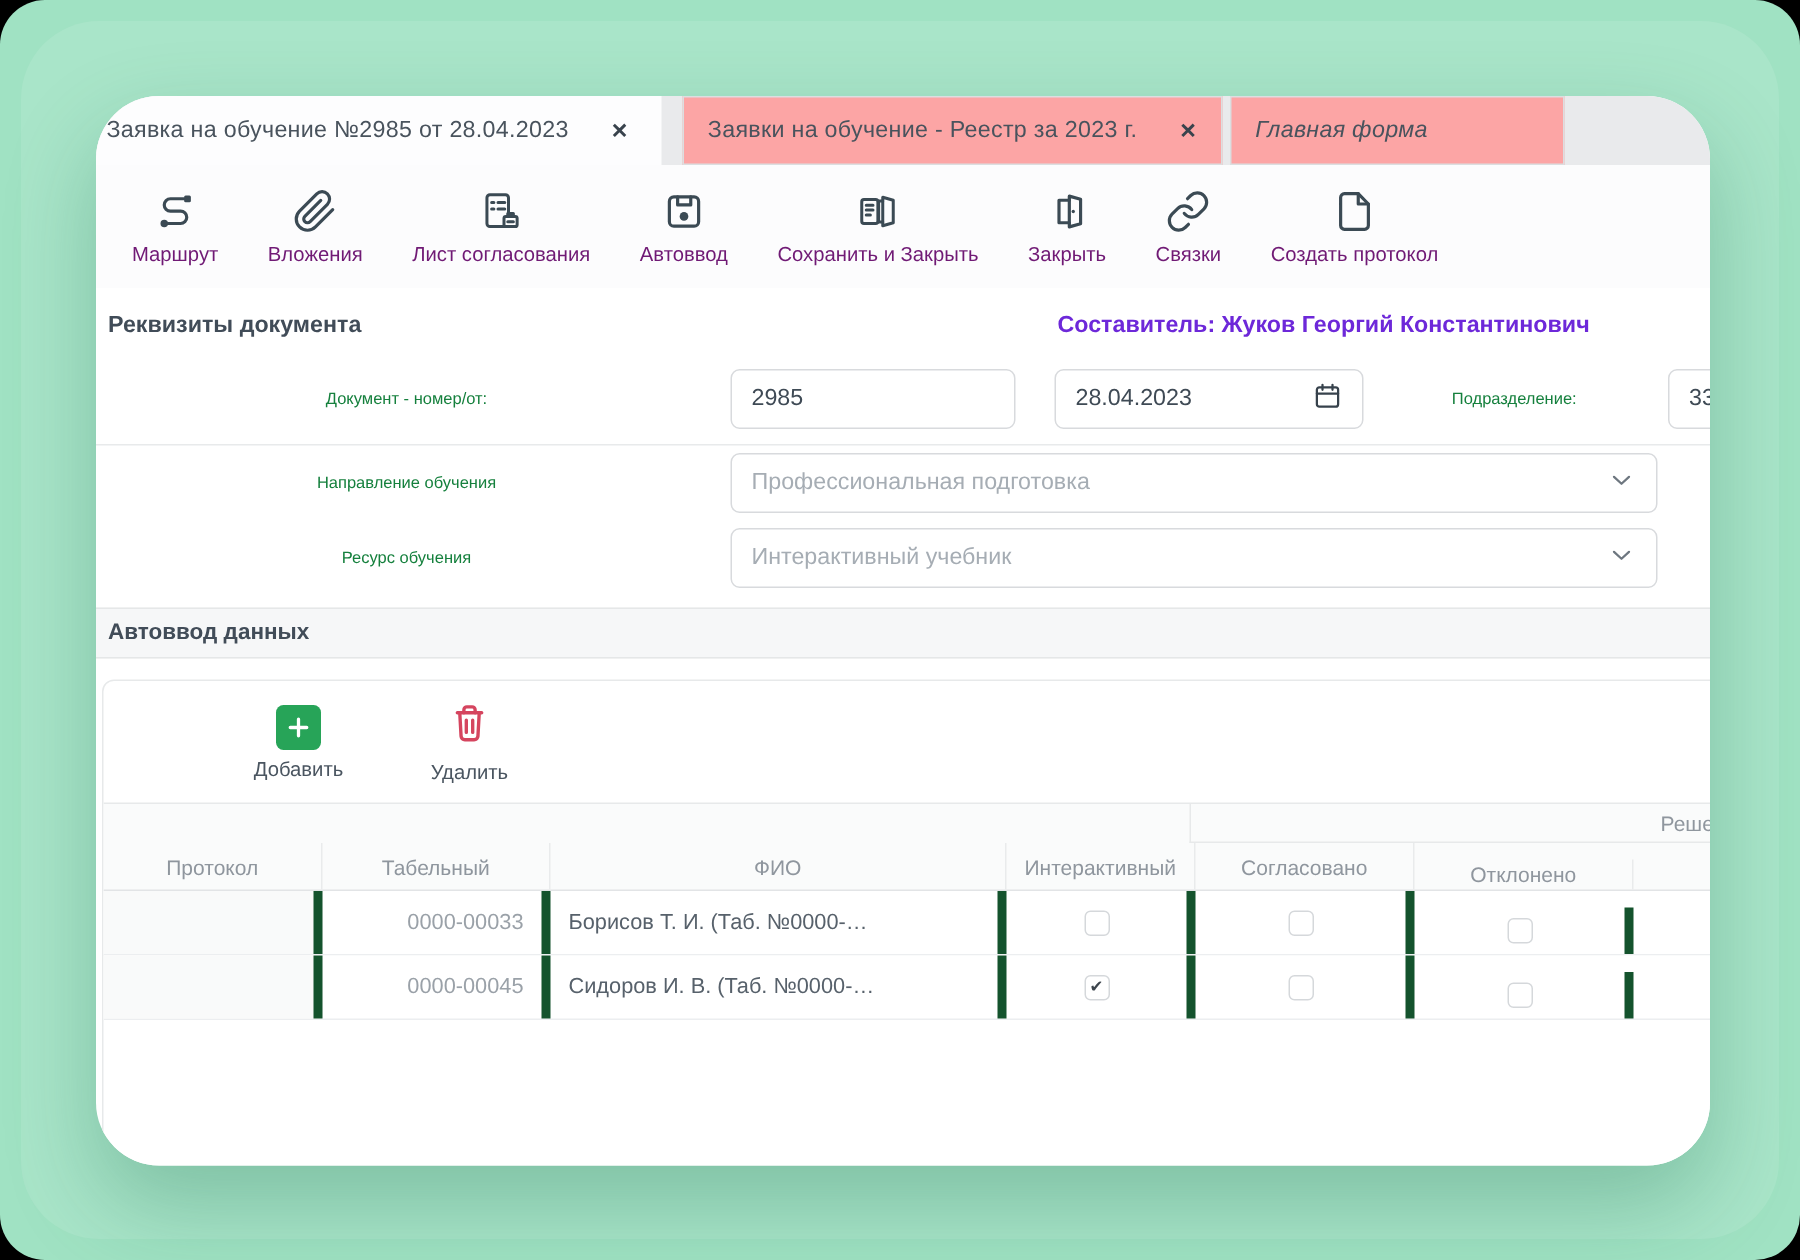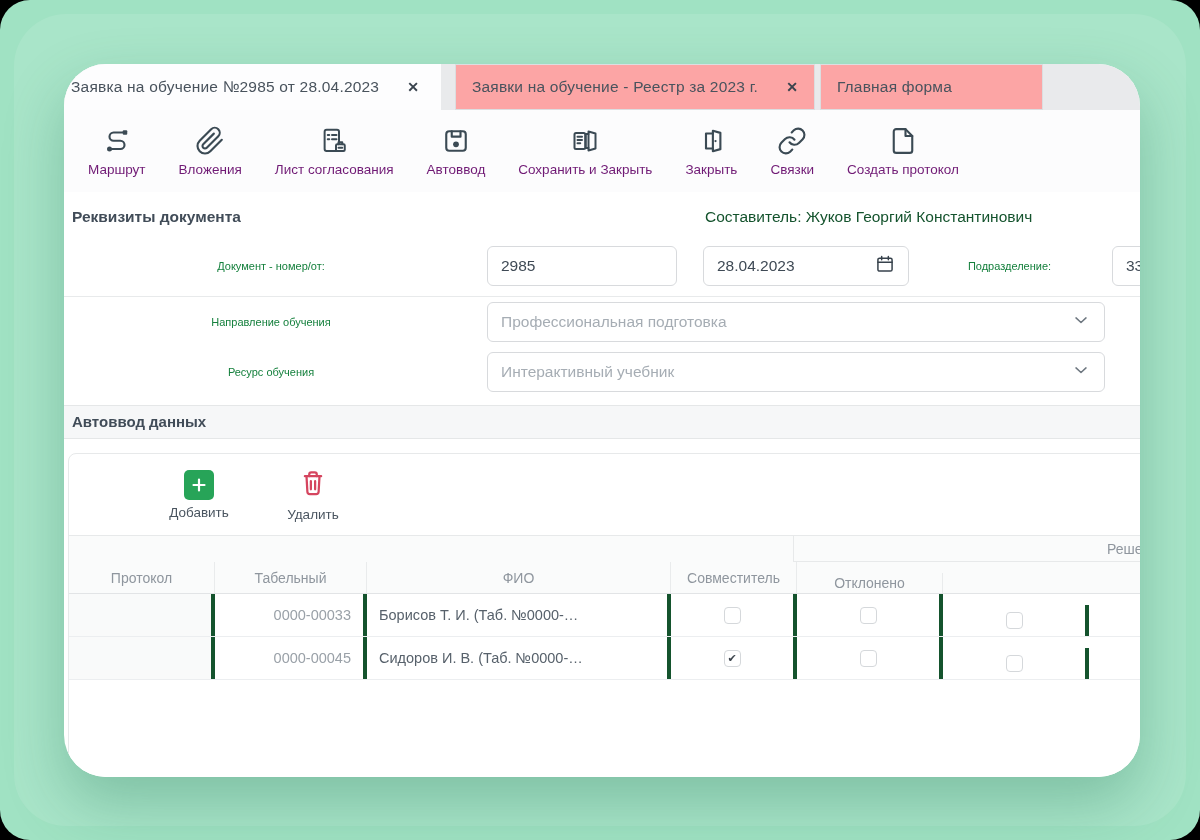--- a/index.html
+++ b/index.html
@@ -21,34 +21,34 @@
   
   .tabbar { height:46px; background:#e9eaec; display:flex; align-items:stretch; overflow:hidden; }
   .tab { display:flex; align-items:center; gap:28px; padding:0 16px;
     font-size:15.5px; color:#49535d; white-space:nowrap; box-sizing:border-box; cursor:pointer; }
   .tab .tab-label { letter-spacing:.2px; }
   .tab-close { font-size:14px; font-weight:bold; color:#39434d; cursor:pointer; }
   .tab.active { background:#fdfdfe; padding-right:22px; }
   .tab.active .tab-label { margin-left:-9px; }
   .tab.inactive { background:#fca5a5; border:1px solid #dcdee0; }
   .tab.t2 { margin-left:14px; }
-  .tab.t3 { margin-left:5px; padding-right:90px; }
+  .tab.t3 { margin-left:5px; padding-right:90px;font-style:italic; }
 
   
   .toolbar { height:82px; background:#fcfcfd; display:flex; align-items:center;
     padding-left:24px; gap:33px; }
   .titem { display:flex; flex-direction:column; align-items:center; gap:6px; cursor:pointer; }
   .titem svg { display:block; }
   .tlabel { font-size:13.5px; color:#701a75; white-space:nowrap; }
 
   
   .form-area { position:relative; height:257px; background:#fff; }
   .sec-title { position:absolute; left:8px; top:16px; font-size:15.5px; font-weight:bold; color:#414c58; }
-  .author { position:absolute; left:641px; top:16px; font-size:15.5px; font-weight:normal;
-    color:#14532d; white-space:nowrap; }
+  .author { position:absolute; left:641px; top:16px; font-size:15.5px; font-weight:bold;
+    color:#6d28d9; white-space:nowrap; }
   .frow { position:absolute; left:0; right:0; height:40px; }
   .r-doc { top:54px; } .r-dir { top:110px; } .r-res { top:160px; }
   .flabel { position:absolute; left:0; width:414px; text-align:center; font-size:11px;
     color:#15803d; line-height:40px; white-space:nowrap; }
   .flabel.dept { left:850px; width:191px; }
   .field { position:absolute; height:40px; box-sizing:border-box; border:1px solid #d8dadd;
     border-radius:6px; background:#fff; font-size:15.5px; color:#3f4a55;
     display:flex; align-items:center; padding:0 13px; }
   .inp-num  { left:423px; width:190px; }
   .inp-date { left:639px; width:206px; justify-content:space-between; }
@@ -72,21 +72,21 @@
   
   .grid { width:1410px; border-top:1px solid #e7e9ea; }
   .grow-a { display:flex; height:26px; background:#fafbfb; }
   .ga-spacer { width:724px; }
   .ga-group { flex:1; border-left:1px solid #e7e9ea; border-bottom:1px solid #e7e9ea;
     display:flex; align-items:center; justify-content:center; font-size:14px; color:#8f969e; }
   .grow-h { display:flex; height:31px; background:#fafbfb; border-bottom:1px solid #e2e4e6; }
   .hcell { box-sizing:border-box; border-right:1px solid #e9ebec; display:flex; align-items:center;
     justify-content:center; font-size:14px; color:#8f969e; white-space:nowrap; overflow:hidden; }
   .grow { display:flex; height:42px; border-bottom:1px solid #eceef0; background:#fff; cursor:pointer; }
-  .bcell { box-sizing:border-box; border-right:4px solid #14532d; display:flex; align-items:center;
+  .bcell { box-sizing:border-box; border-right:6px solid #14532d; display:flex; align-items:center;
     font-size:14.5px; white-space:nowrap; overflow:hidden; }
   .w-protocol { width:146px; } .w-tabn { width:152px; } .w-fio { width:304px; }
   .w-sovm { width:126px; } .w-sogl { width:146px; } .w-otkl { width:146px;margin-top:11px; } .w-extra { width:390px; }
   .c-protocol { background:#f9fafa; }
   .c-tabn { justify-content:flex-end; padding-right:12px; color:#9aa1a8; }
   .c-fio  { padding-left:12px; color:#57616b; }
   .c-chk  { justify-content:center; }
   .checkbox { width:17px; height:17px; box-sizing:border-box; border:1.5px solid #d5d8db;
     border-radius:4px; background:#fff; display:flex; align-items:center; justify-content:center;
     font-size:11px; line-height:1; color:#3d454d; cursor:pointer; }
@@ -268,21 +268,22 @@
 
     <div class="grid">
       <div class="grow-a">
         <div class="ga-spacer"></div>
         <div class="ga-group">Решение</div>
       </div>
       <div class="grow-h">
         <div class="hcell w-protocol">Протокол</div>
         <div class="hcell w-tabn">Табельный</div>
         <div class="hcell w-fio">ФИО</div>
-        <div class="hcell w-sovm">Совместитель</div>
+        <div class="hcell w-sovm">Интерактивный</div>
+        <div class="hcell w-sogl">Согласовано</div>
         <div class="hcell w-otkl">Отклонено</div>
         <div class="hcell w-extra"></div>
       </div>
 
       <div class="grow">
         <div class="bcell w-protocol c-protocol"></div>
         <div class="bcell w-tabn c-tabn">0000-00033</div>
         <div class="bcell w-fio c-fio">Борисов Т. И. (Таб. №0000-…</div>
         <div class="bcell w-sovm c-chk">
           <span class="checkbox"></span>

